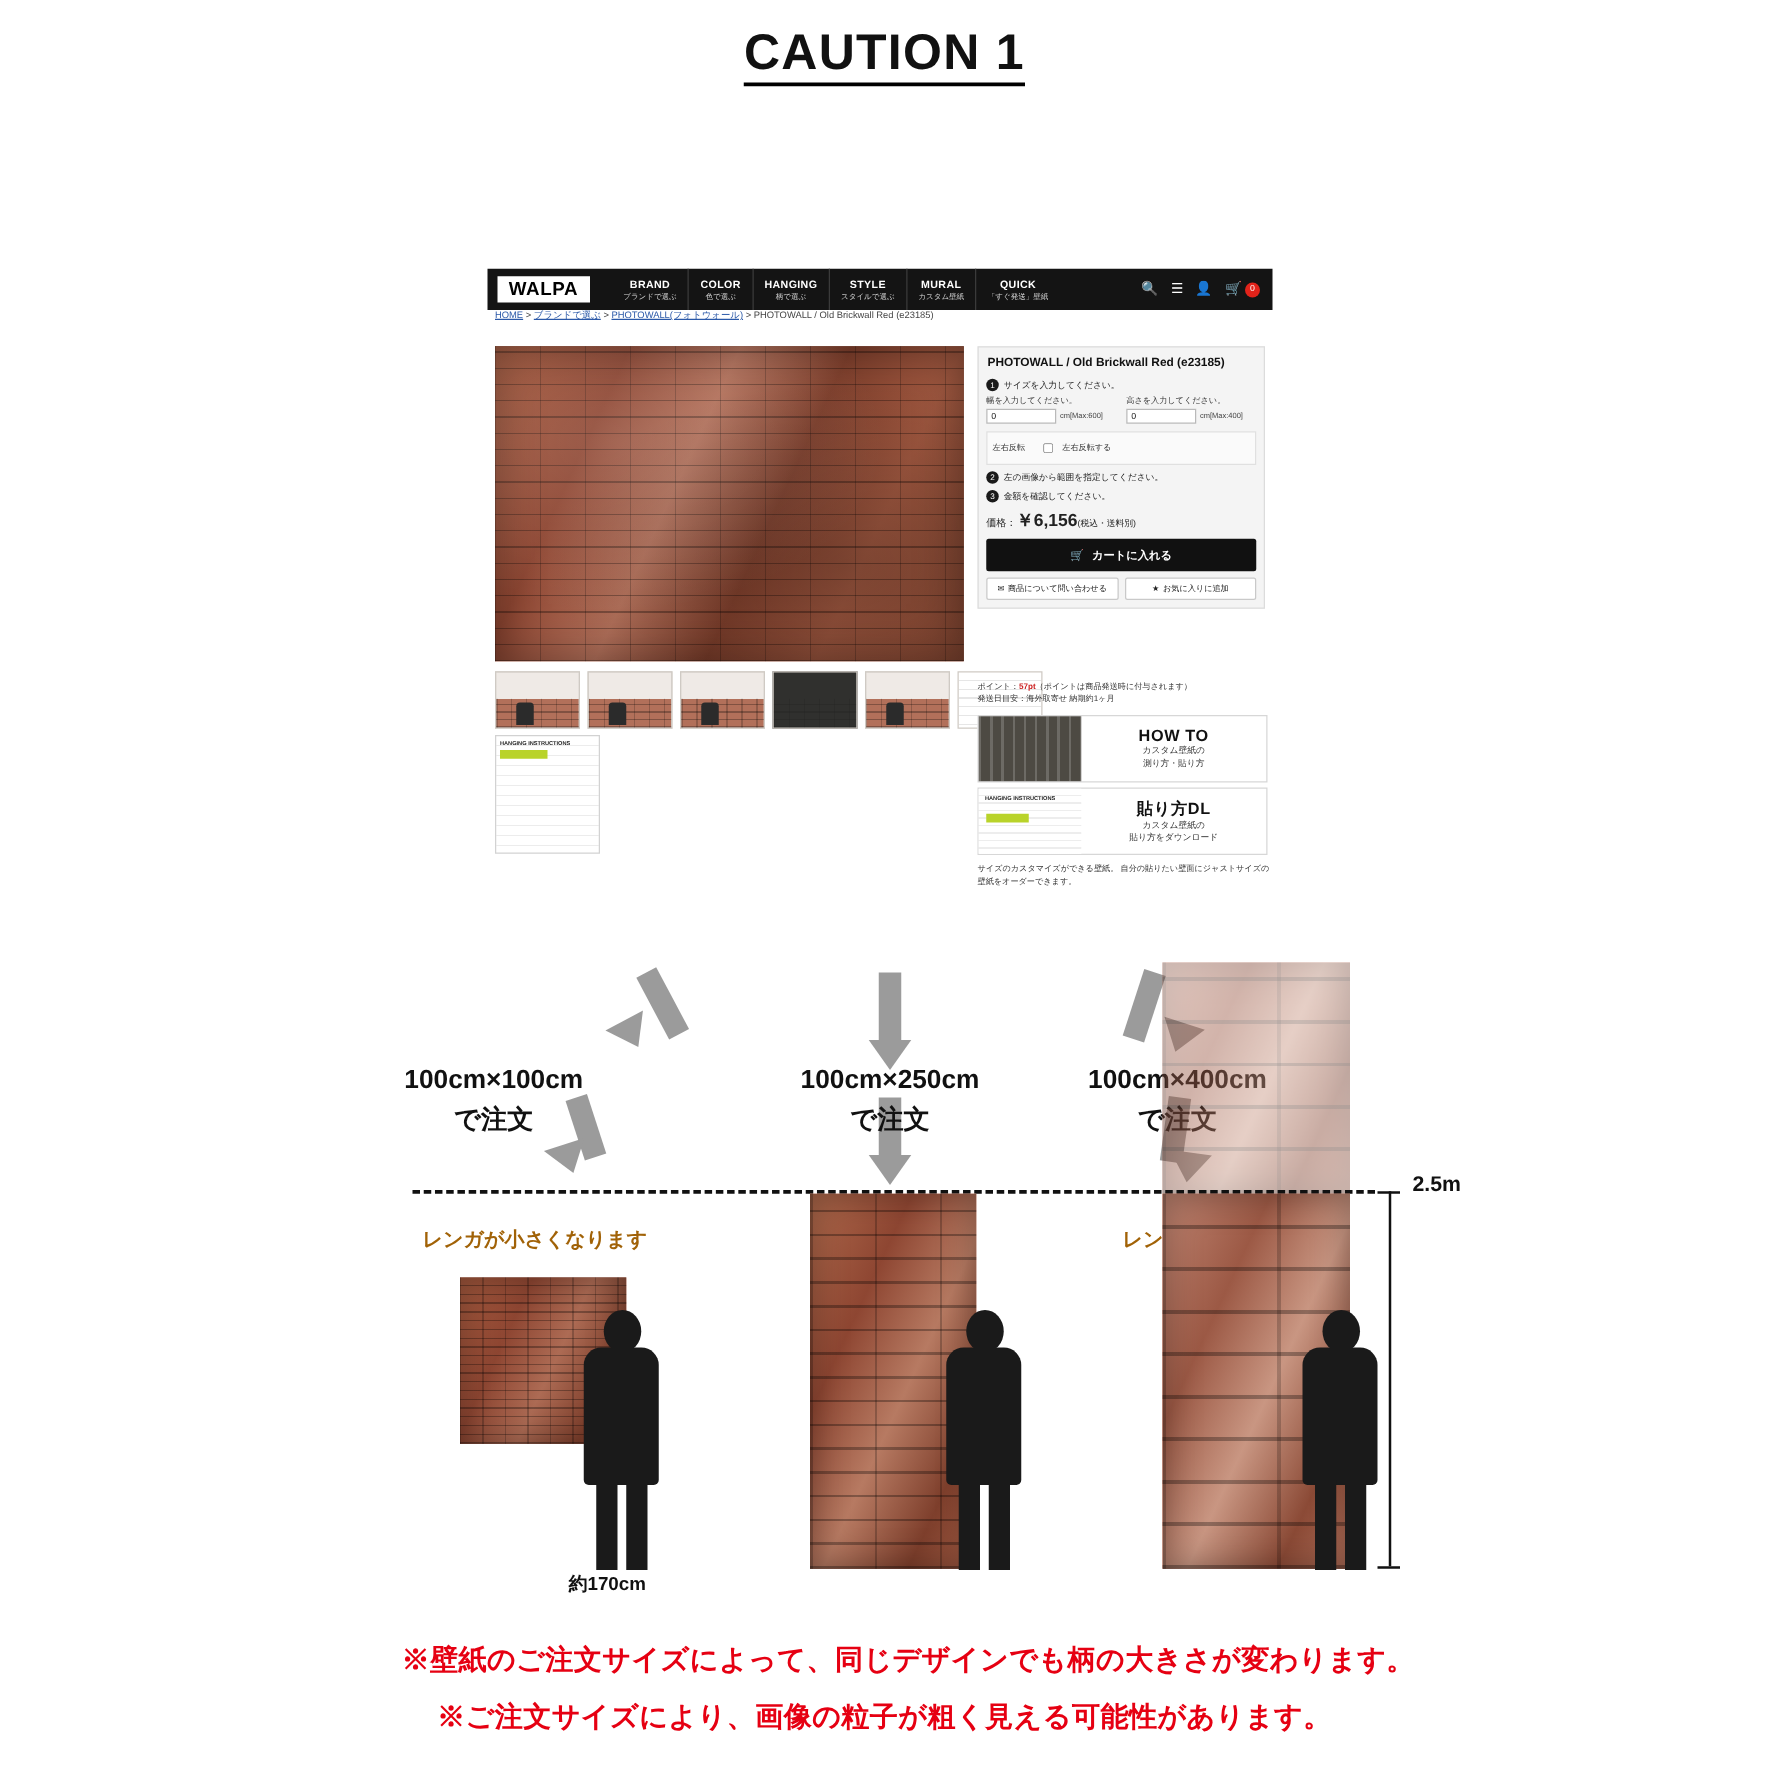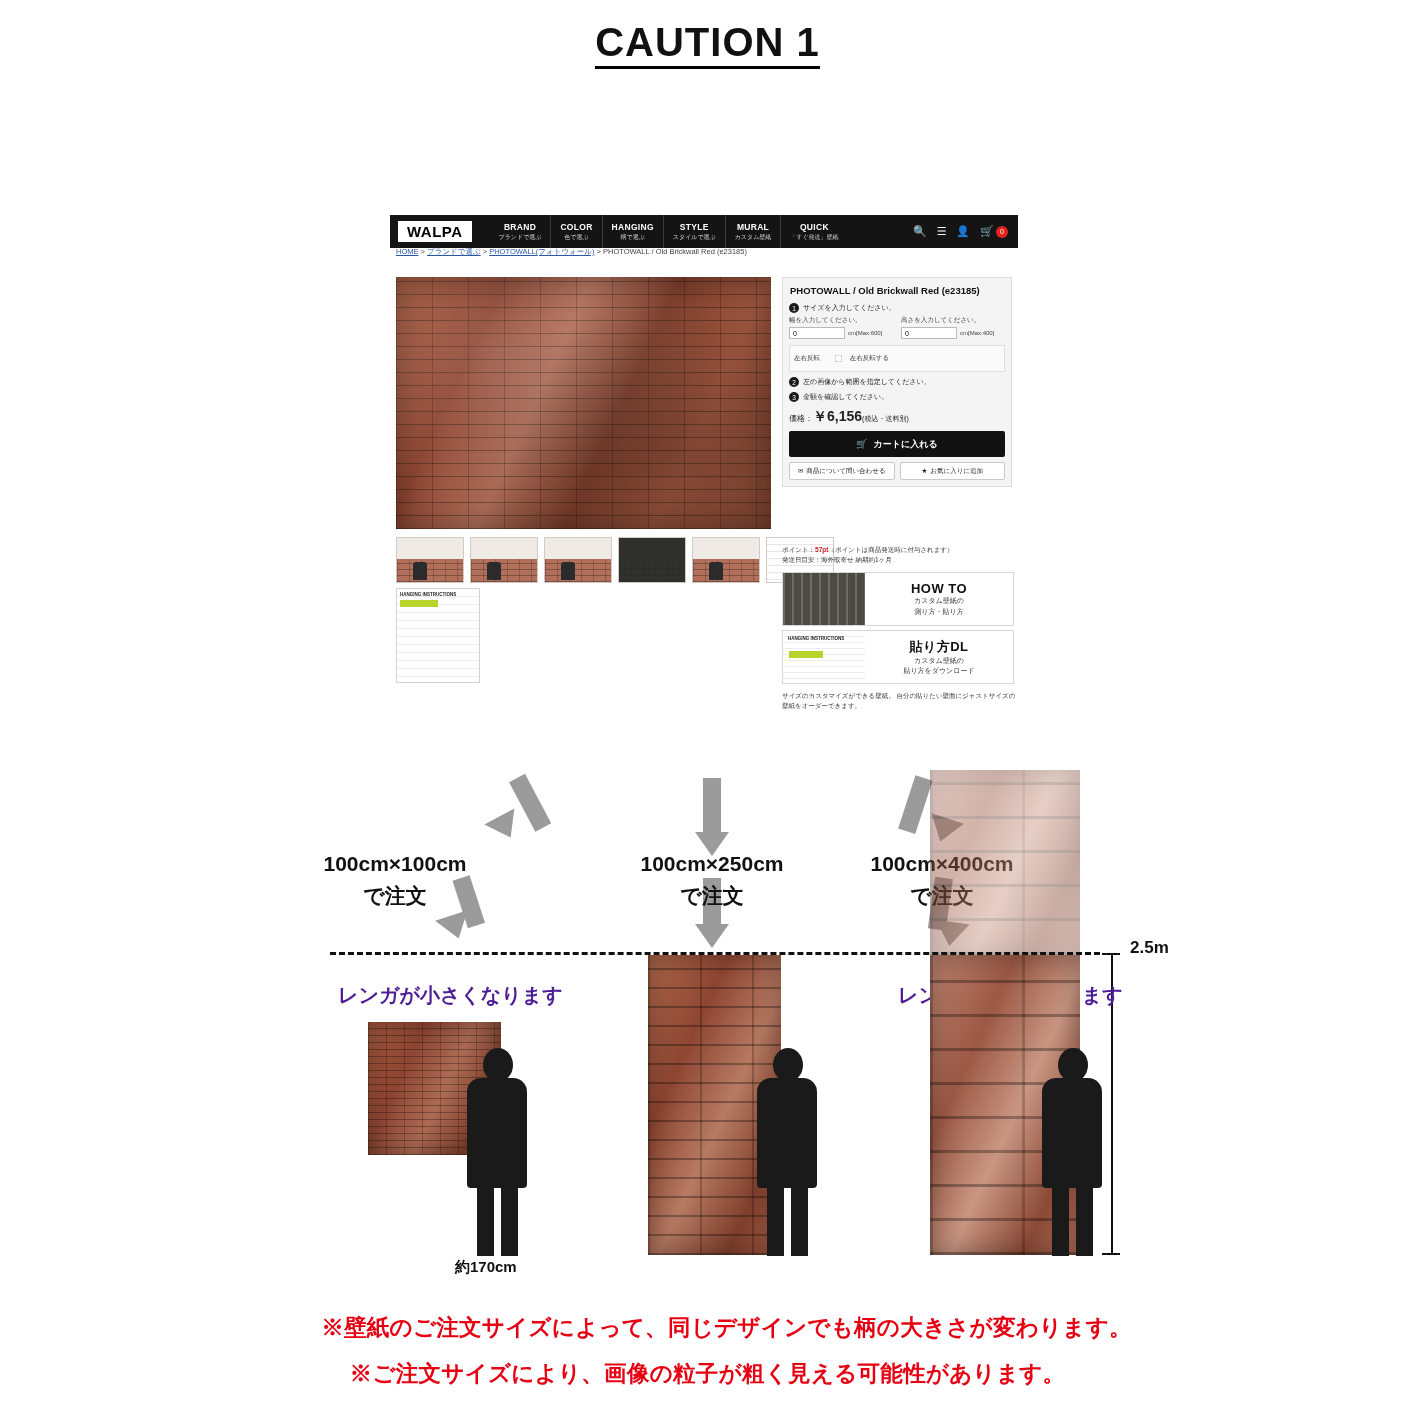--- a/index.html
+++ b/index.html
@@ -222,21 +222,21 @@
   }
   .bp.faded{opacity:.45;}
 
   
   .person{position:absolute;}
   .p-head{position:absolute;border-radius:50%;background:#1a1a1a;}
   .p-body{position:absolute;background:#1a1a1a;border-radius:14px 14px 4px 4px;}
   .p-leg{position:absolute;background:#1a1a1a;}
 
   .note-under{
-    position:absolute;font-size:20px;font-weight:bold;color:#4c1d95;
+    position:absolute;font-size:16px;font-weight:bold;color:#a16207;
   }
   .height-label{
     position:absolute;left:455px;top:1258px;font-size:15px;font-weight:bold;
   }
 
   
   .warn{
     position:absolute;left:0;width:100%;text-align:center;
     color:#e60012;font-weight:bold;font-size:22.5px;letter-spacing:.3px;
   }

